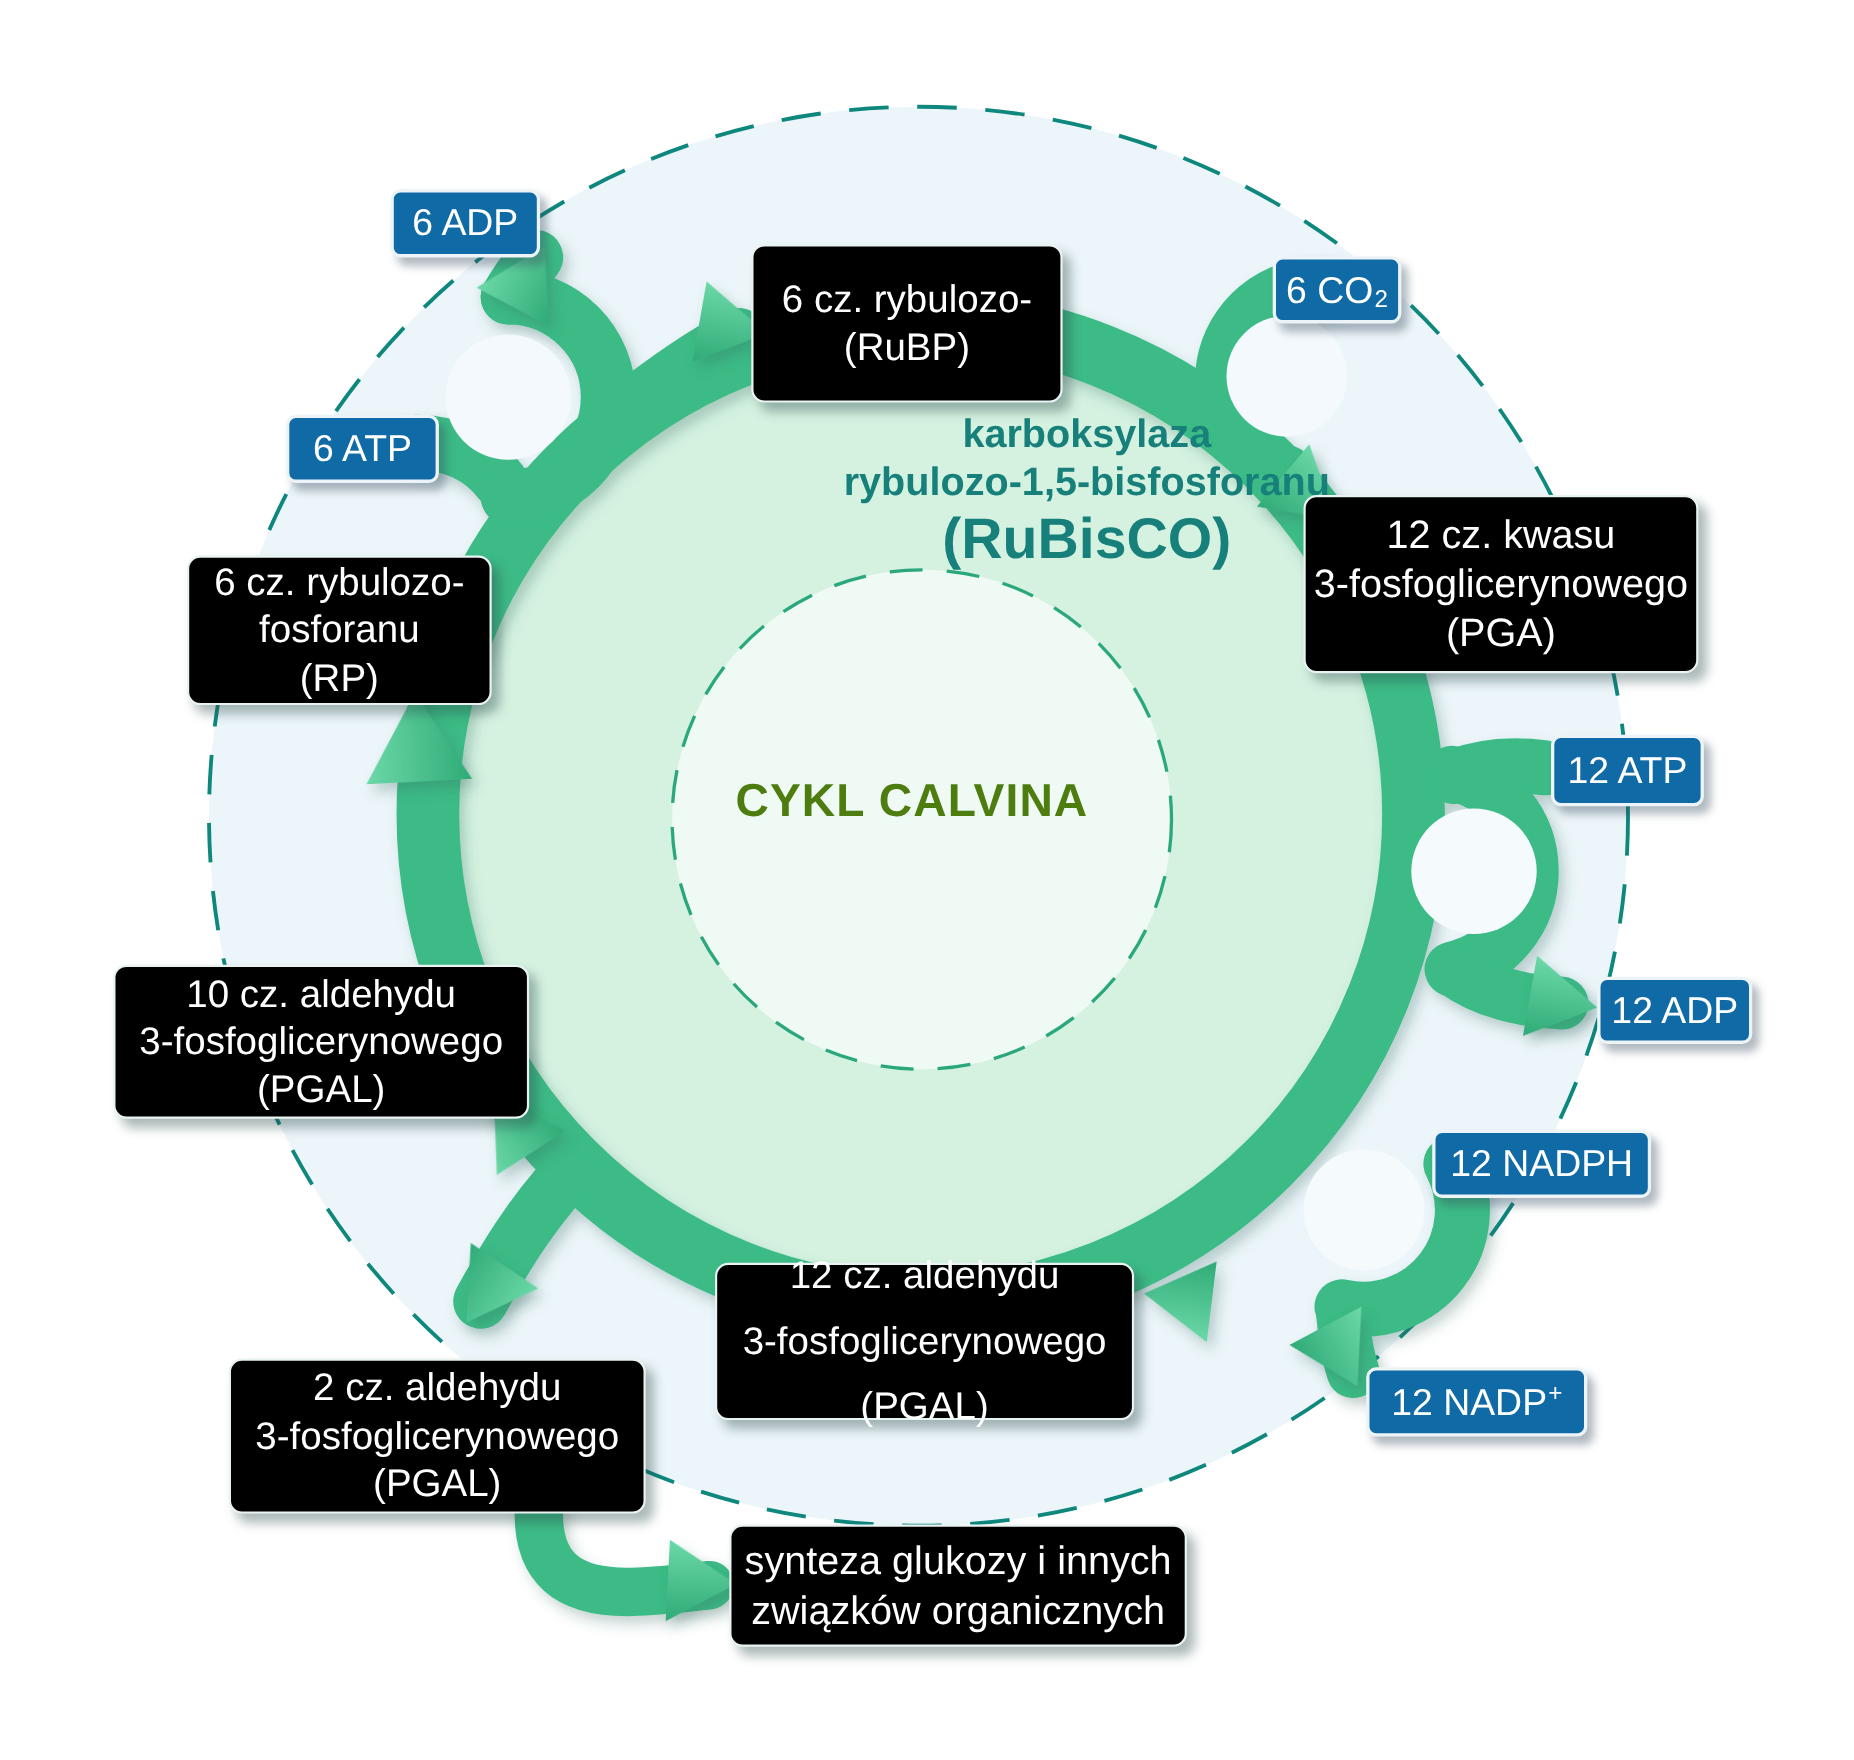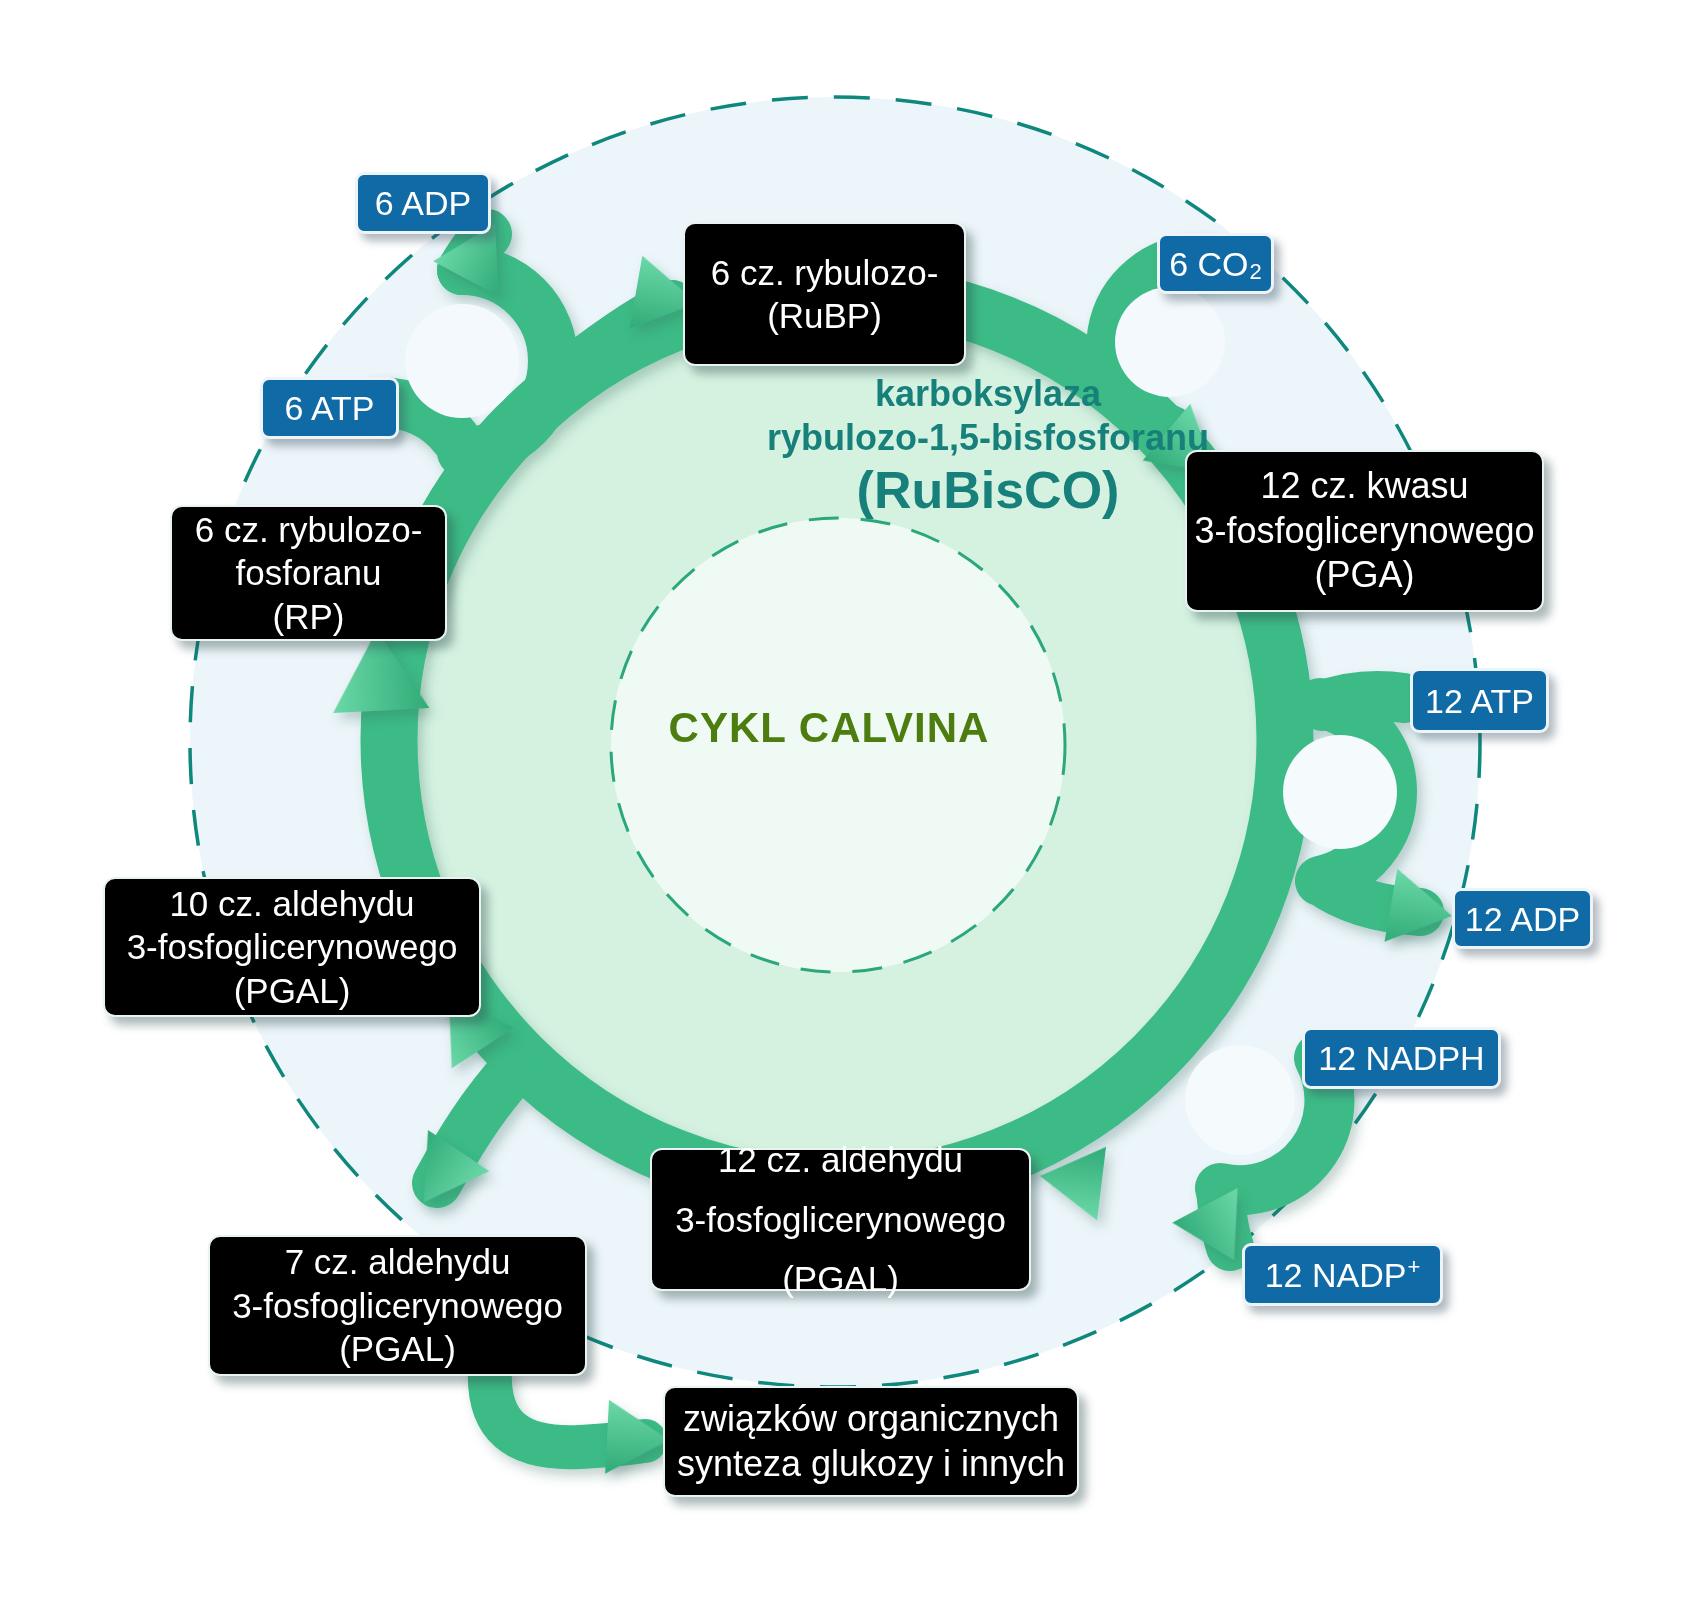--- a/index.html
+++ b/index.html
@@ -114,40 +114,40 @@
   <div class="ln">(PGA)</div>
 </div>
 
 <div class="node" style="left:650px;top:1148px;width:377px;height:139px;gap:16px;">
   <div class="ln">12 cz. aldehydu</div>
   <div class="ln">3-fosfoglicerynowego</div>
   <div class="ln">(PGAL)</div>
 </div>
 
 <div class="node" style="left:208px;top:1235px;width:375px;height:137px;">
-  <div class="ln">7 cz. aldehydu</div>
+  <div class="ln">2 cz. aldehydu</div>
   <div class="ln">3-fosfoglicerynowego</div>
   <div class="ln">(PGAL)</div>
 </div>
 
 <div class="node" style="left:103px;top:877px;width:374px;height:136px;">
   <div class="ln">10 cz. aldehydu</div>
   <div class="ln">3-fosfoglicerynowego</div>
   <div class="ln">(PGAL)</div>
 </div>
 
 <div class="node" style="left:170px;top:505px;width:273px;height:132px;">
   <div class="ln">6 cz. rybulozo-</div>
   <div class="ln">fosforanu</div>
   <div class="ln">(RP)</div>
 </div>
 
 <div class="node" style="left:663px;top:1386px;width:412px;height:107px;font-size:36px;">
+  <div class="ln">synteza glukozy i innych</div>
   <div class="ln">związków organicznych</div>
-  <div class="ln">synteza glukozy i innych</div>
 </div>
 
 <div class="pill" style="left:355px;top:172px;width:130px;height:56px;">
   <span>6 ADP</span>
 </div>
 <div class="pill" style="left:260px;top:377px;width:133px;height:56px;">
   <span>6 ATP</span>
 </div>
 <div class="pill" style="left:1157px;top:233px;width:111px;height:55px;">
   <span>6 CO</span>

